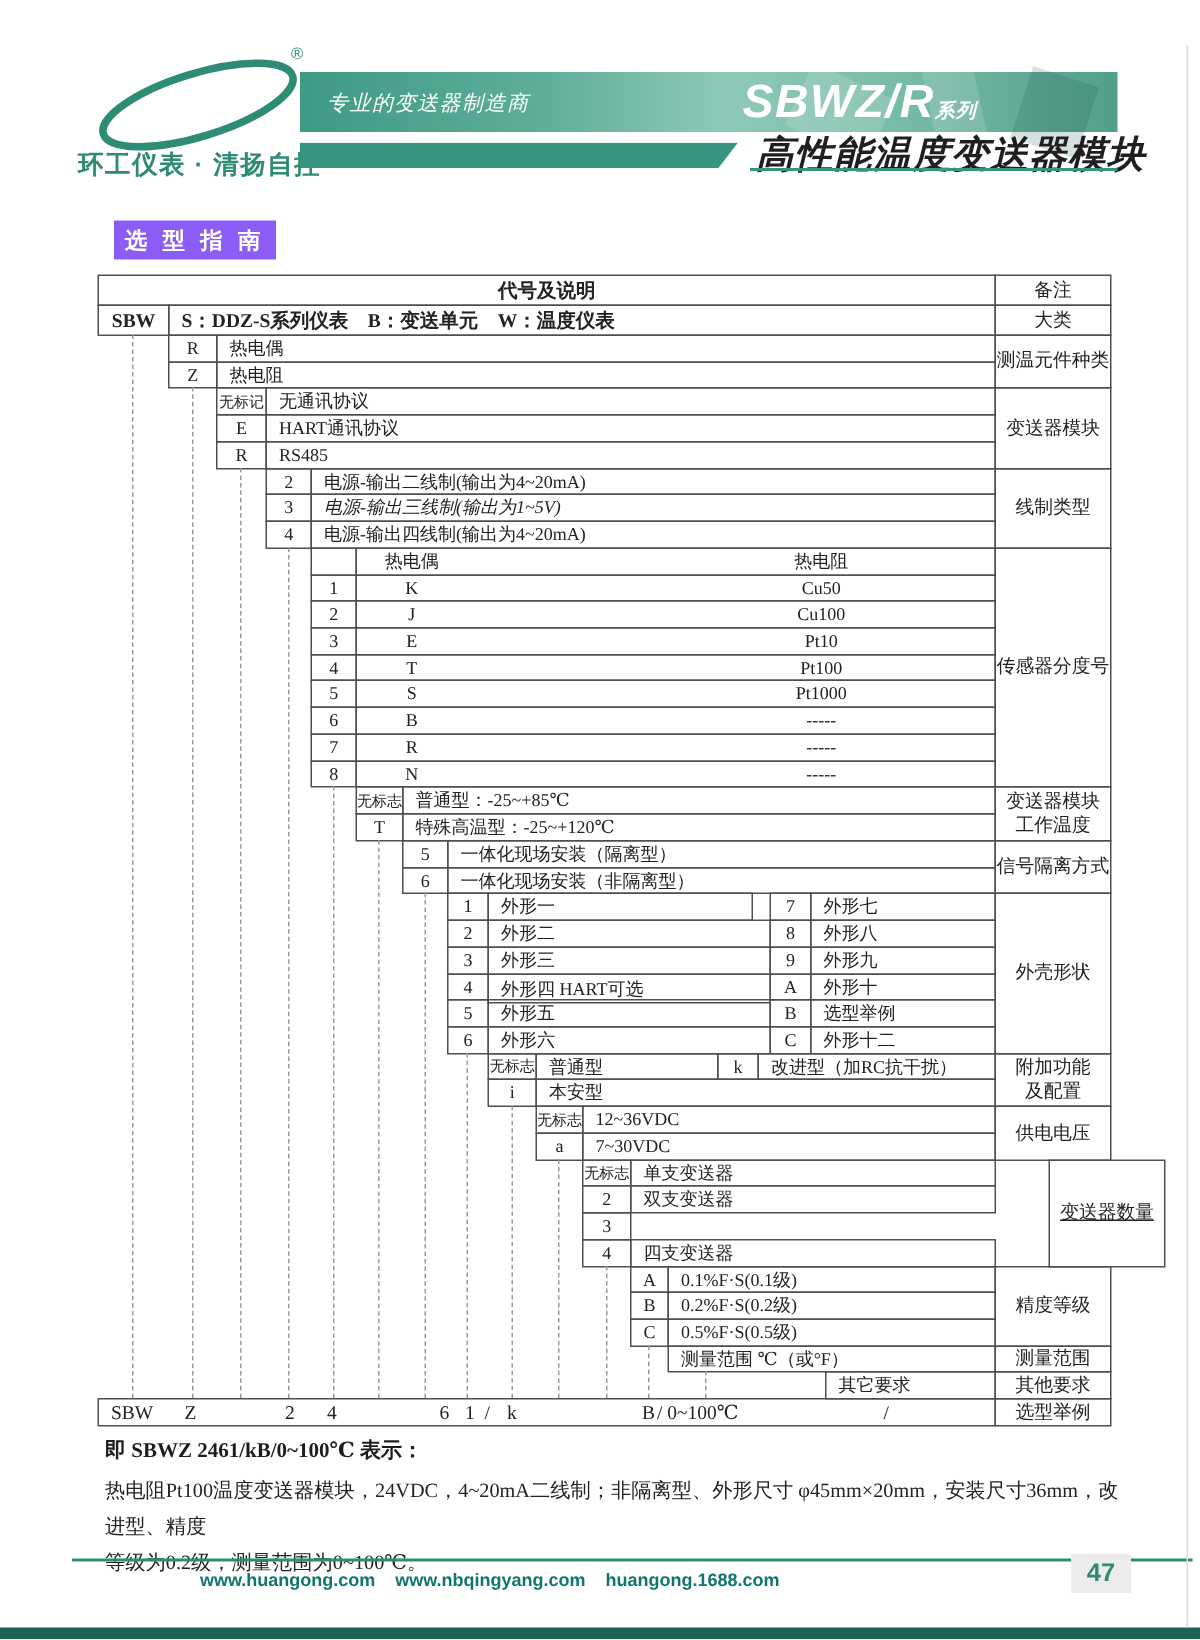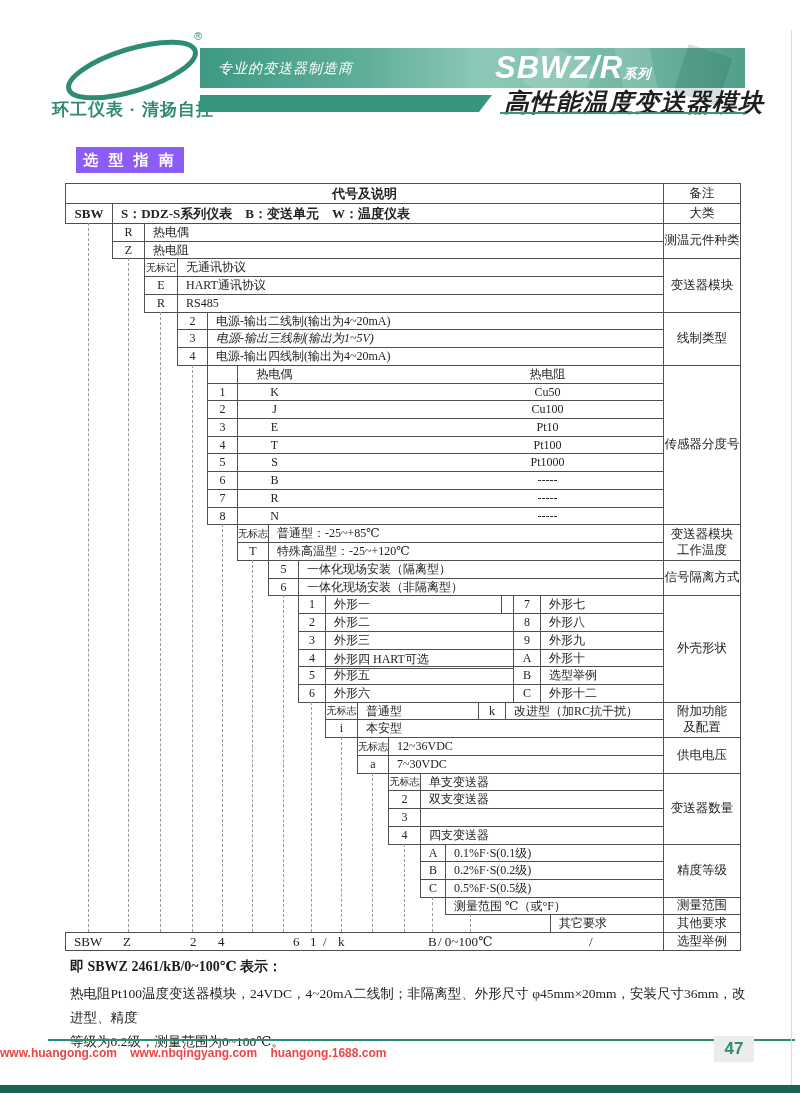--- a/index.html
+++ b/index.html
@@ -46,22 +46,22 @@
   .dash{position:absolute;width:0;border-left:1px dashed #9a9a9a;}
   .subspan{position:absolute;text-align:center;}
   .ex-span{position:absolute;top:0;height:100%;display:flex;align-items:center;font-size:13px;}
   
   #note-title{position:absolute;left:70px;top:958px;font-size:14px;font-weight:bold;color:#1d1d1d;
       font-family:"Liberation Serif","DejaVu Serif",serif;}
   #note-body{position:absolute;left:70px;top:982px;width:680px;font-size:13.5px;color:#222;
       line-height:24px;font-family:"Liberation Serif","DejaVu Serif",serif;}
   
   #footer-line{position:absolute;left:48px;top:1039px;width:747px;height:2px;background:#2e8b74;}
-  #footer-urls{position:absolute;left:0;top:1046px;width:653px;text-align:left;font-size:12px;
-      font-weight:600;color:#ef4444;white-space:pre;}
+  #footer-urls{position:absolute;left:0;top:1046px;width:653px;text-align:center;font-size:12px;
+      font-weight:600;color:#0f766e;white-space:pre;}
   #page-num{position:absolute;left:714px;top:1036px;width:40px;height:26px;background:#ececec;
       color:#2e8b74;font-weight:bold;font-size:17px;display:flex;align-items:center;justify-content:center;}
   #bottom-bar{position:absolute;left:0;top:1085px;width:800px;height:8px;background:#1b6354;}
   #edge-line{position:absolute;left:791px;top:30px;width:1px;height:1055px;background:#dcdcdc;}
 </style>
 </head>
 <body>
 
 <div id="page">
 
@@ -214,21 +214,21 @@
       <div class="td remark" style="left: 663px; top: 258px; width: 78px; height: 55px;">变送器模块</div>
       <div class="td remark" style="left: 663px; top: 312px; width: 78px; height: 54px;">线制类型</div>
       <div class="td remark" style="left: 663px; top: 365px; width: 78px; height: 160px;">传感器分度号</div>
       <div class="td remark" style="left: 663px; top: 524px; width: 78px; height: 37px;">变送器模块
 工作温度</div>
       <div class="td remark" style="left: 663px; top: 560px; width: 78px; height: 36px;">信号隔离方式</div>
       <div class="td remark" style="left: 663px; top: 595px; width: 78px; height: 108px;">外壳形状</div>
       <div class="td remark" style="left: 663px; top: 702px; width: 78px; height: 36px;">附加功能
 及配置</div>
       <div class="td remark" style="left: 663px; top: 737px; width: 78px; height: 37px;">供电电压</div>
-      <div class="td remark" style="left: 663px; top: 773px; width: 78px; height: 72px;">变送器数量</div>
+      <div class="td remark" style="left: 699px; top: 773px; width: 78px; height: 72px; text-decoration: underline;">变送器数量</div>
       <div class="td remark" style="left: 663px; top: 844px; width: 78px; height: 54px;">精度等级</div>
       <div class="td remark" style="left: 663px; top: 897px; width: 78px; height: 18px;">测量范围</div>
       <div class="td remark" style="left: 663px; top: 914px; width: 78px; height: 19px;">其他要求</div>
       <div class="td " style="left: 65px; top: 932px; width: 599px; height: 19px;">
         <span class="ex-span" style="left: 8px;">SBW</span>
         <span class="ex-span" style="left: 57px;">Z</span>
         <span class="ex-span" style="left: 124px;">2</span>
         <span class="ex-span" style="left: 152px;">4</span>
         <span class="ex-span" style="left: 227px;">6</span>
         <span class="ex-span" style="left: 244px;">1</span>

